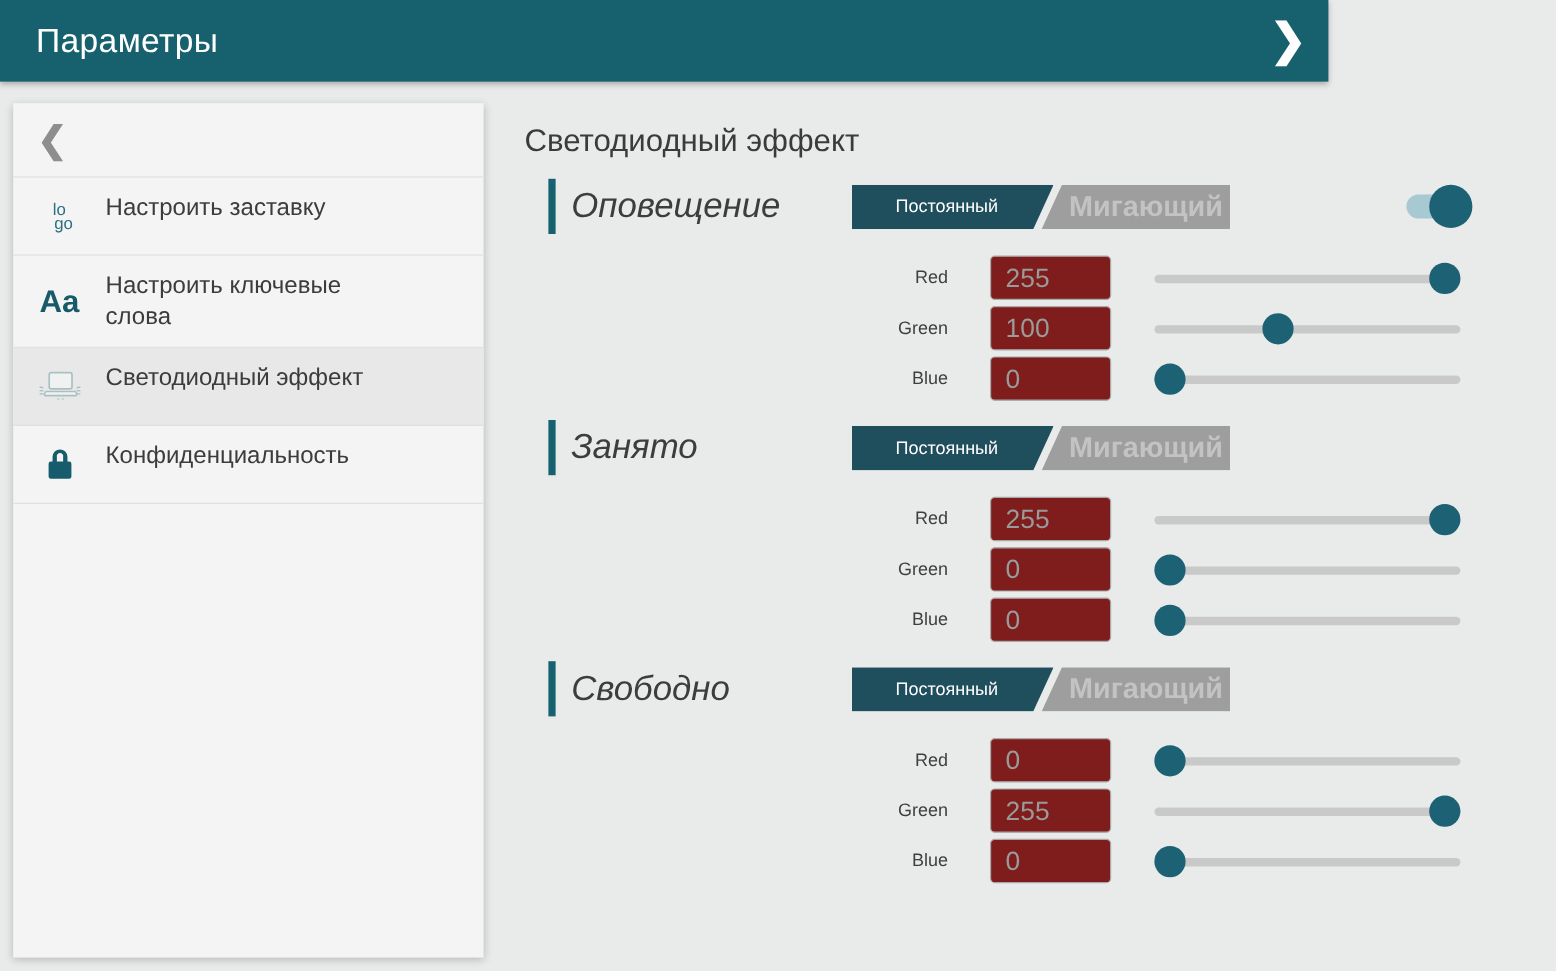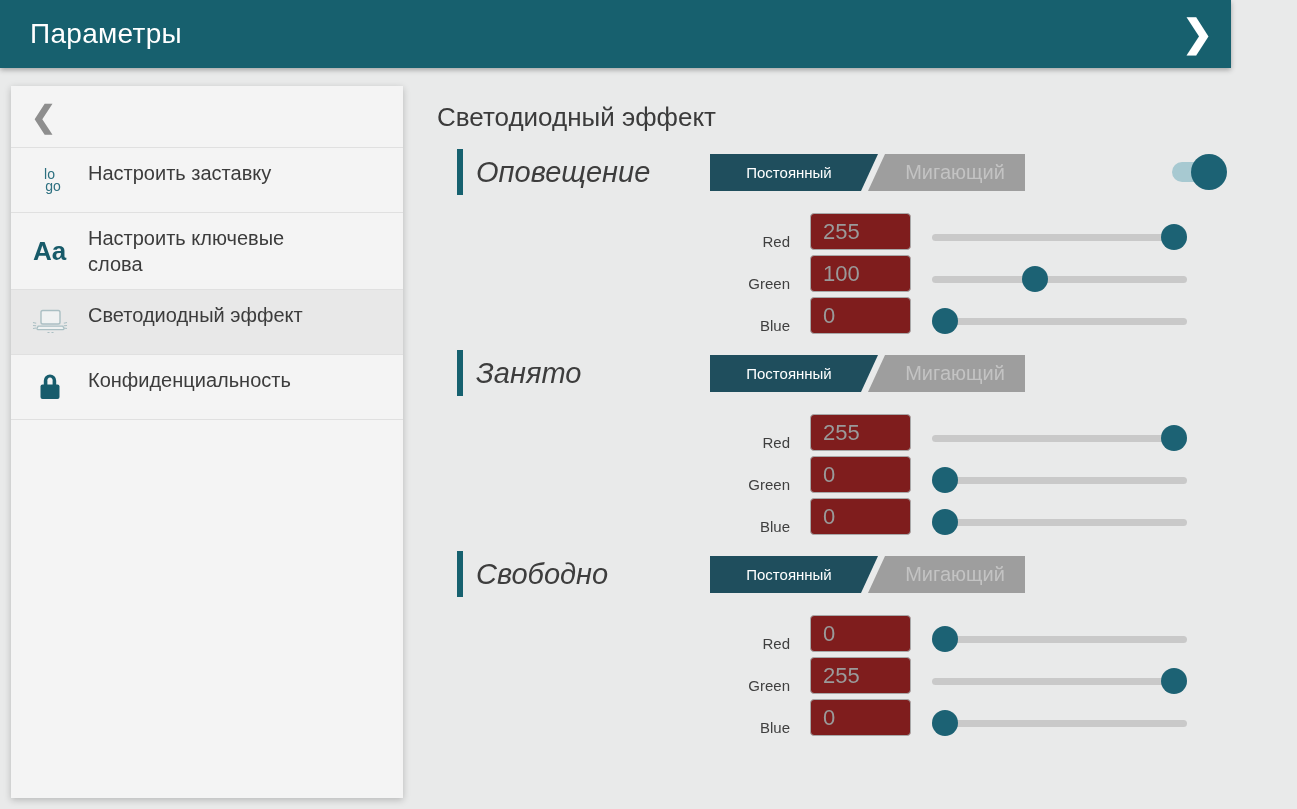--- a/index.html
+++ b/index.html
@@ -1,20 +1,20 @@
 <!DOCTYPE html>
 <html><head>
 <meta charset="utf-8">
 <style>
   * { margin:0; padding:0; box-sizing:border-box; }
   html,body { width:1297px; height:809px; overflow:hidden;
     font-family:"Liberation Sans", sans-serif; background:#e9eaea; }
 
   
-  .app-header { position:absolute; left:0; top:0; width:1231px; height:68px;
+  .app-header { position:absolute; left:0; top:0; width:1107px; height:68px;
     background:#17606e; box-shadow:0 2px 5px rgba(0,0,0,.3); z-index:5;
     display:flex; align-items:center; }
   .app-title { color:#fff; font-size:28px; margin-left:30px; letter-spacing:.3px; }
   .fwd-chevron { position:absolute; right:18px; top:10px; color:#fff;
     font-size:37px; font-weight:bold; cursor:pointer; line-height:48px; }
 
   
   .sidebar { position:absolute; left:11px; top:86px; width:392px; height:712px;
     background:#f4f4f4; box-shadow:0 2px 7px rgba(0,0,0,.22); z-index:2; }
   .side-back { height:62px; display:flex; align-items:center;
@@ -39,35 +39,35 @@
     margin-bottom:18px; }
   .accent { width:6px; height:46px; background:#16616f; margin-left:20px; }
   .sec-title { font-size:29px; color:#3d3d3d; margin-left:13px;font-style:italic; }
 
   
   .segmented { position:absolute; left:273px; top:5px; width:315px; height:37px; }
   .seg-off { position:absolute; inset:0; background:#9e9e9e;
     clip-path:polygon(175px 0, 100% 0, 100% 100%, 158px 100%); cursor:pointer; }
   .seg-off span { position:absolute; left:175px; right:0; top:0; bottom:0;
     display:flex; align-items:center; justify-content:center;
-    color:#c3c3c3; font-size:20px; }
+    color:#c3c3c3; font-size:24px;font-weight:bold; }
   .seg-on { position:absolute; left:0; top:0; height:37px; width:168px;
     background:#1f4e5d; clip-path:polygon(0 0, 100% 0, calc(100% - 17px) 100%, 0 100%);
     display:flex; align-items:center; justify-content:center; cursor:pointer; }
   .seg-on span { color:#fff; font-size:15px; margin-right:10px; }
 
   
   .toggle { position:absolute; left:735px; top:13px; width:46px; height:20px;
     cursor:pointer; }
   .toggle-track { position:absolute; inset:0; border-radius:10px; background:#a7c9d1; }
   .toggle-thumb { position:absolute; right:-9px; top:-8px; width:36px; height:36px;
     border-radius:50%; background:#1c6274; }
 
   
-  .rgb-row { display:flex; align-items:flex-end; margin-bottom:5px; height:37px; }
+  .rgb-row { display:flex; align-items:center; margin-bottom:5px; height:37px;gap:15px; }
   .rgb-label { width:353px; text-align:right; font-size:15px; color:#3f3f3f; }
   .rgb-input { margin-left:20px; width:101px; height:37px; border:1px solid #a8a8a8;
     border-radius:4px; background:#7f1d1d; font-size:22px; color:#9a9a9a;
     padding-left:12px; font-family:"Liberation Sans", sans-serif; outline:none; }
   .slider { position:relative; margin-left:21px; width:255px; height:26px;
     cursor:pointer; }
   .slider-track { position:absolute; left:0; right:0; top:10px; height:7px;
     border-radius:4px; background:#c9c9c9; }
   .slider-thumb { position:absolute; top:0; width:26px; height:26px;
     border-radius:50%; background:#1c6274; }

